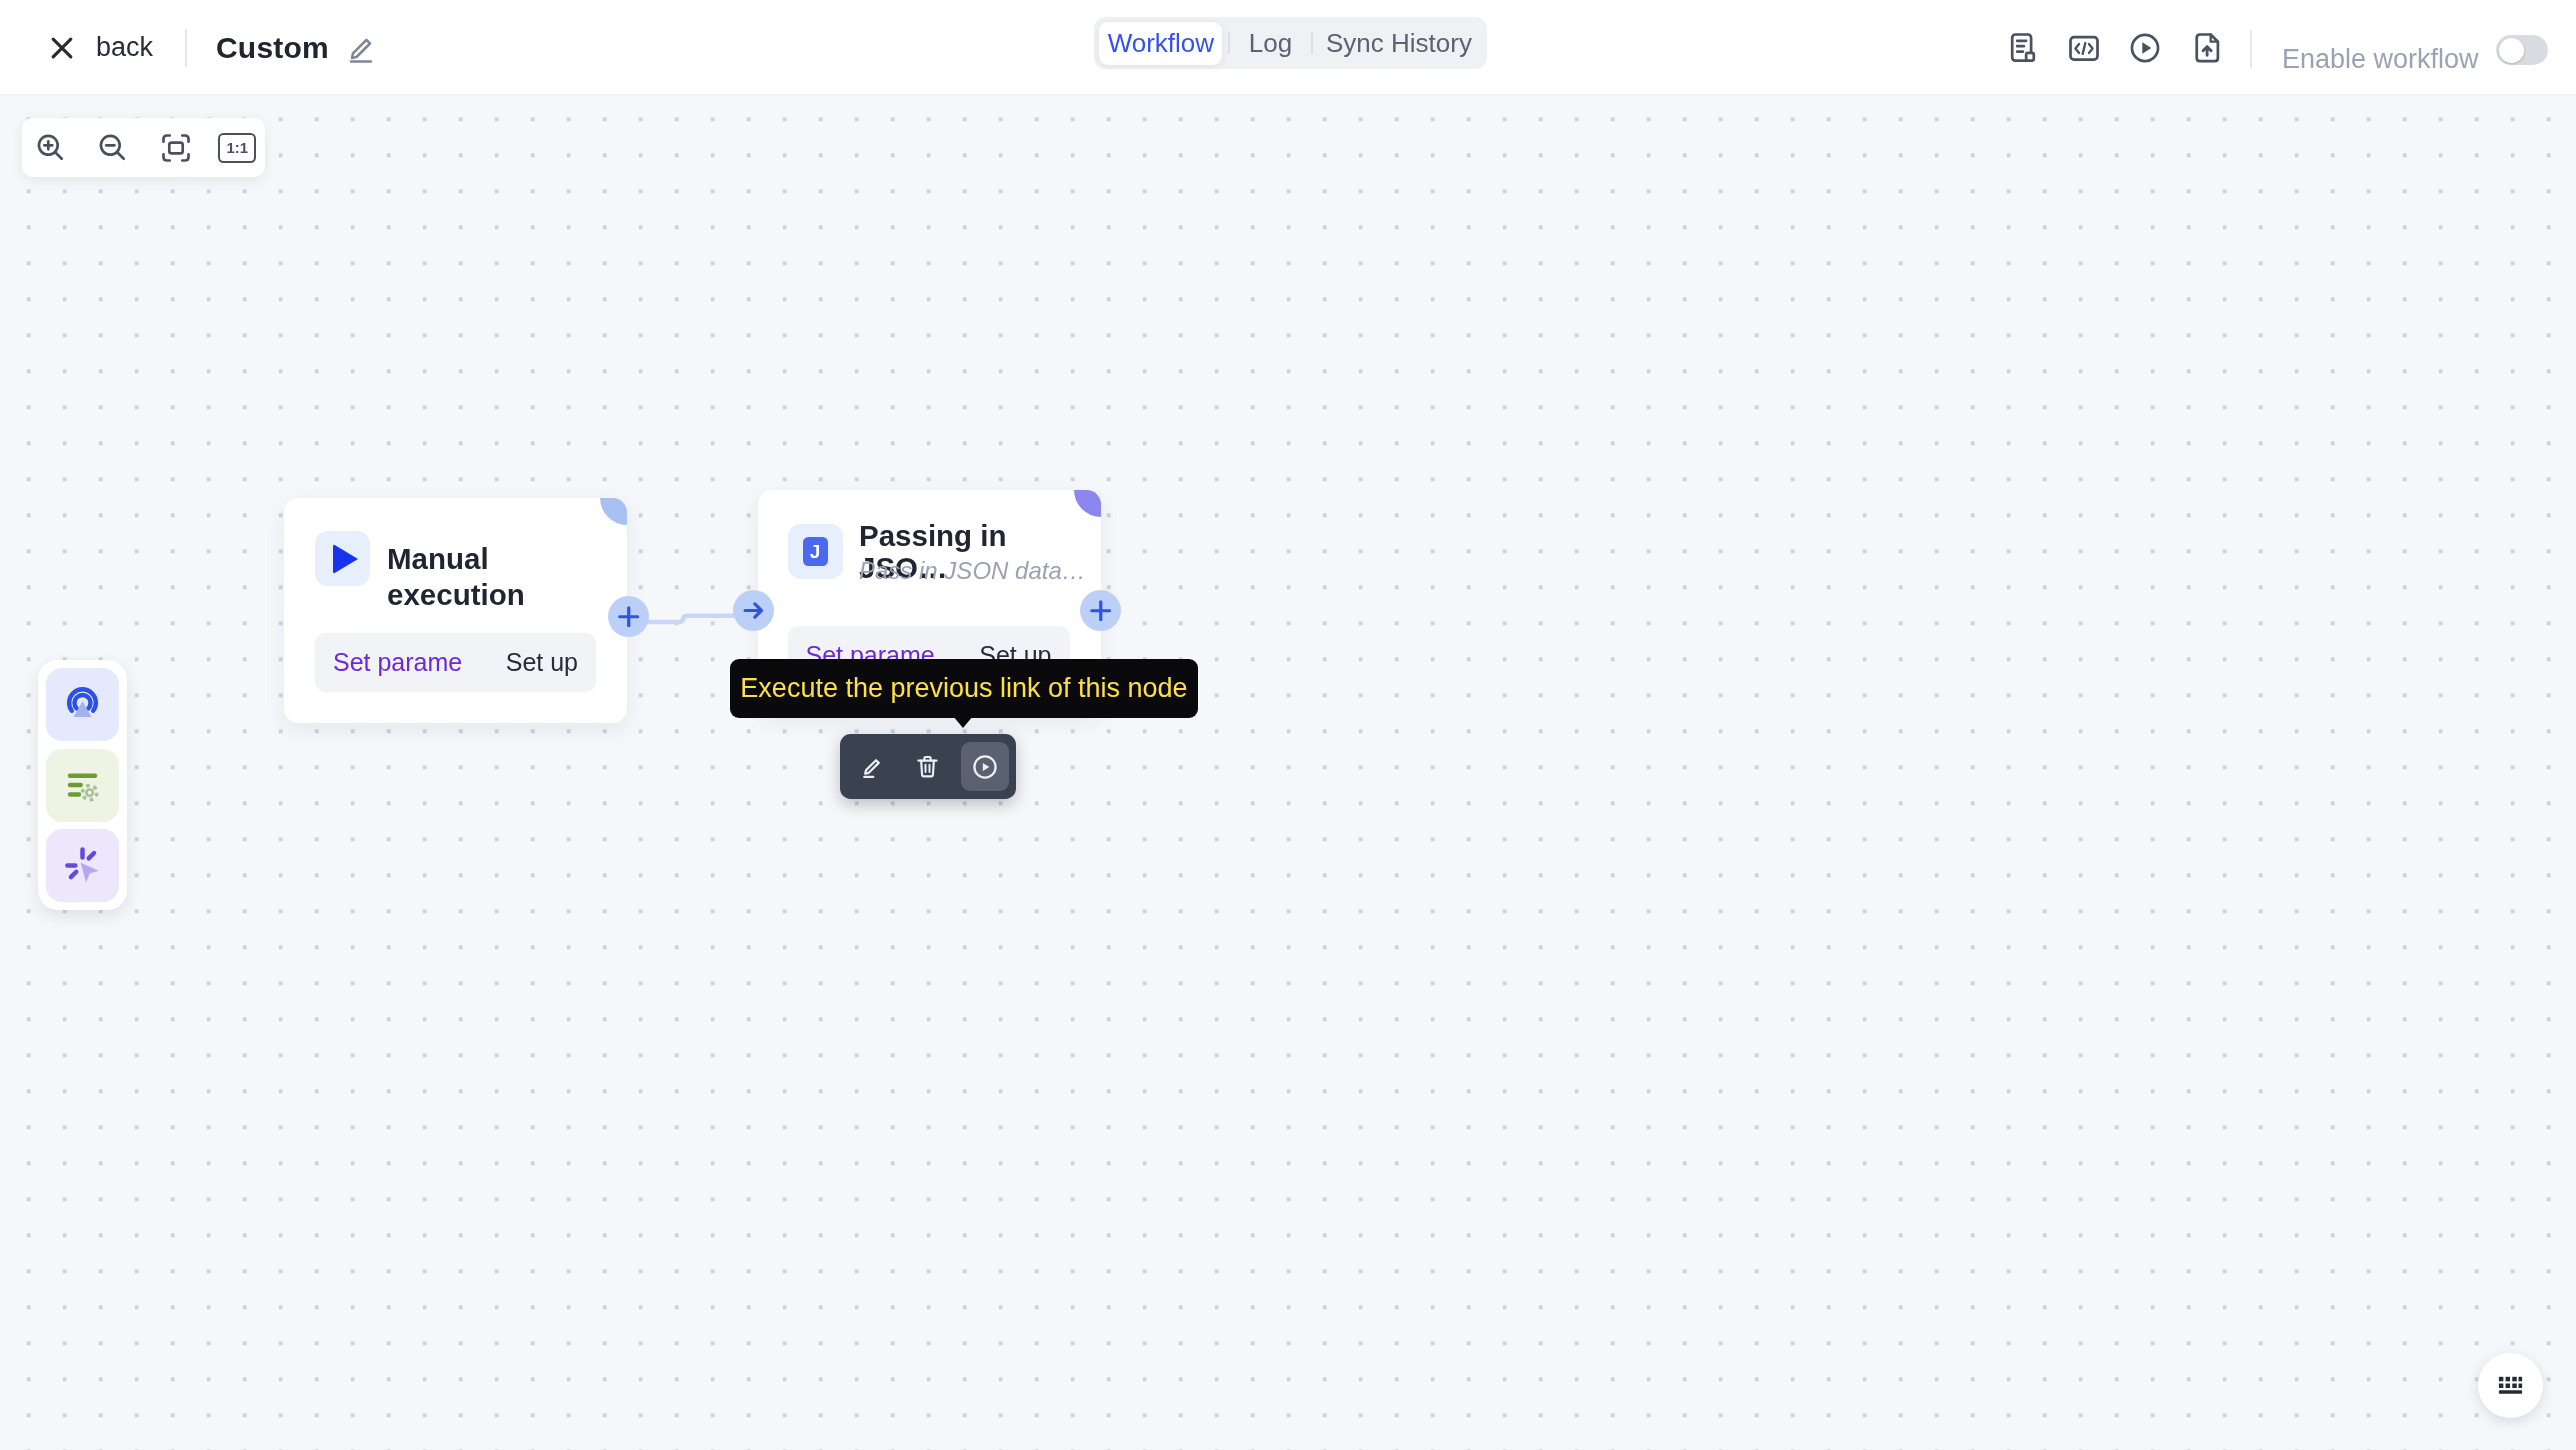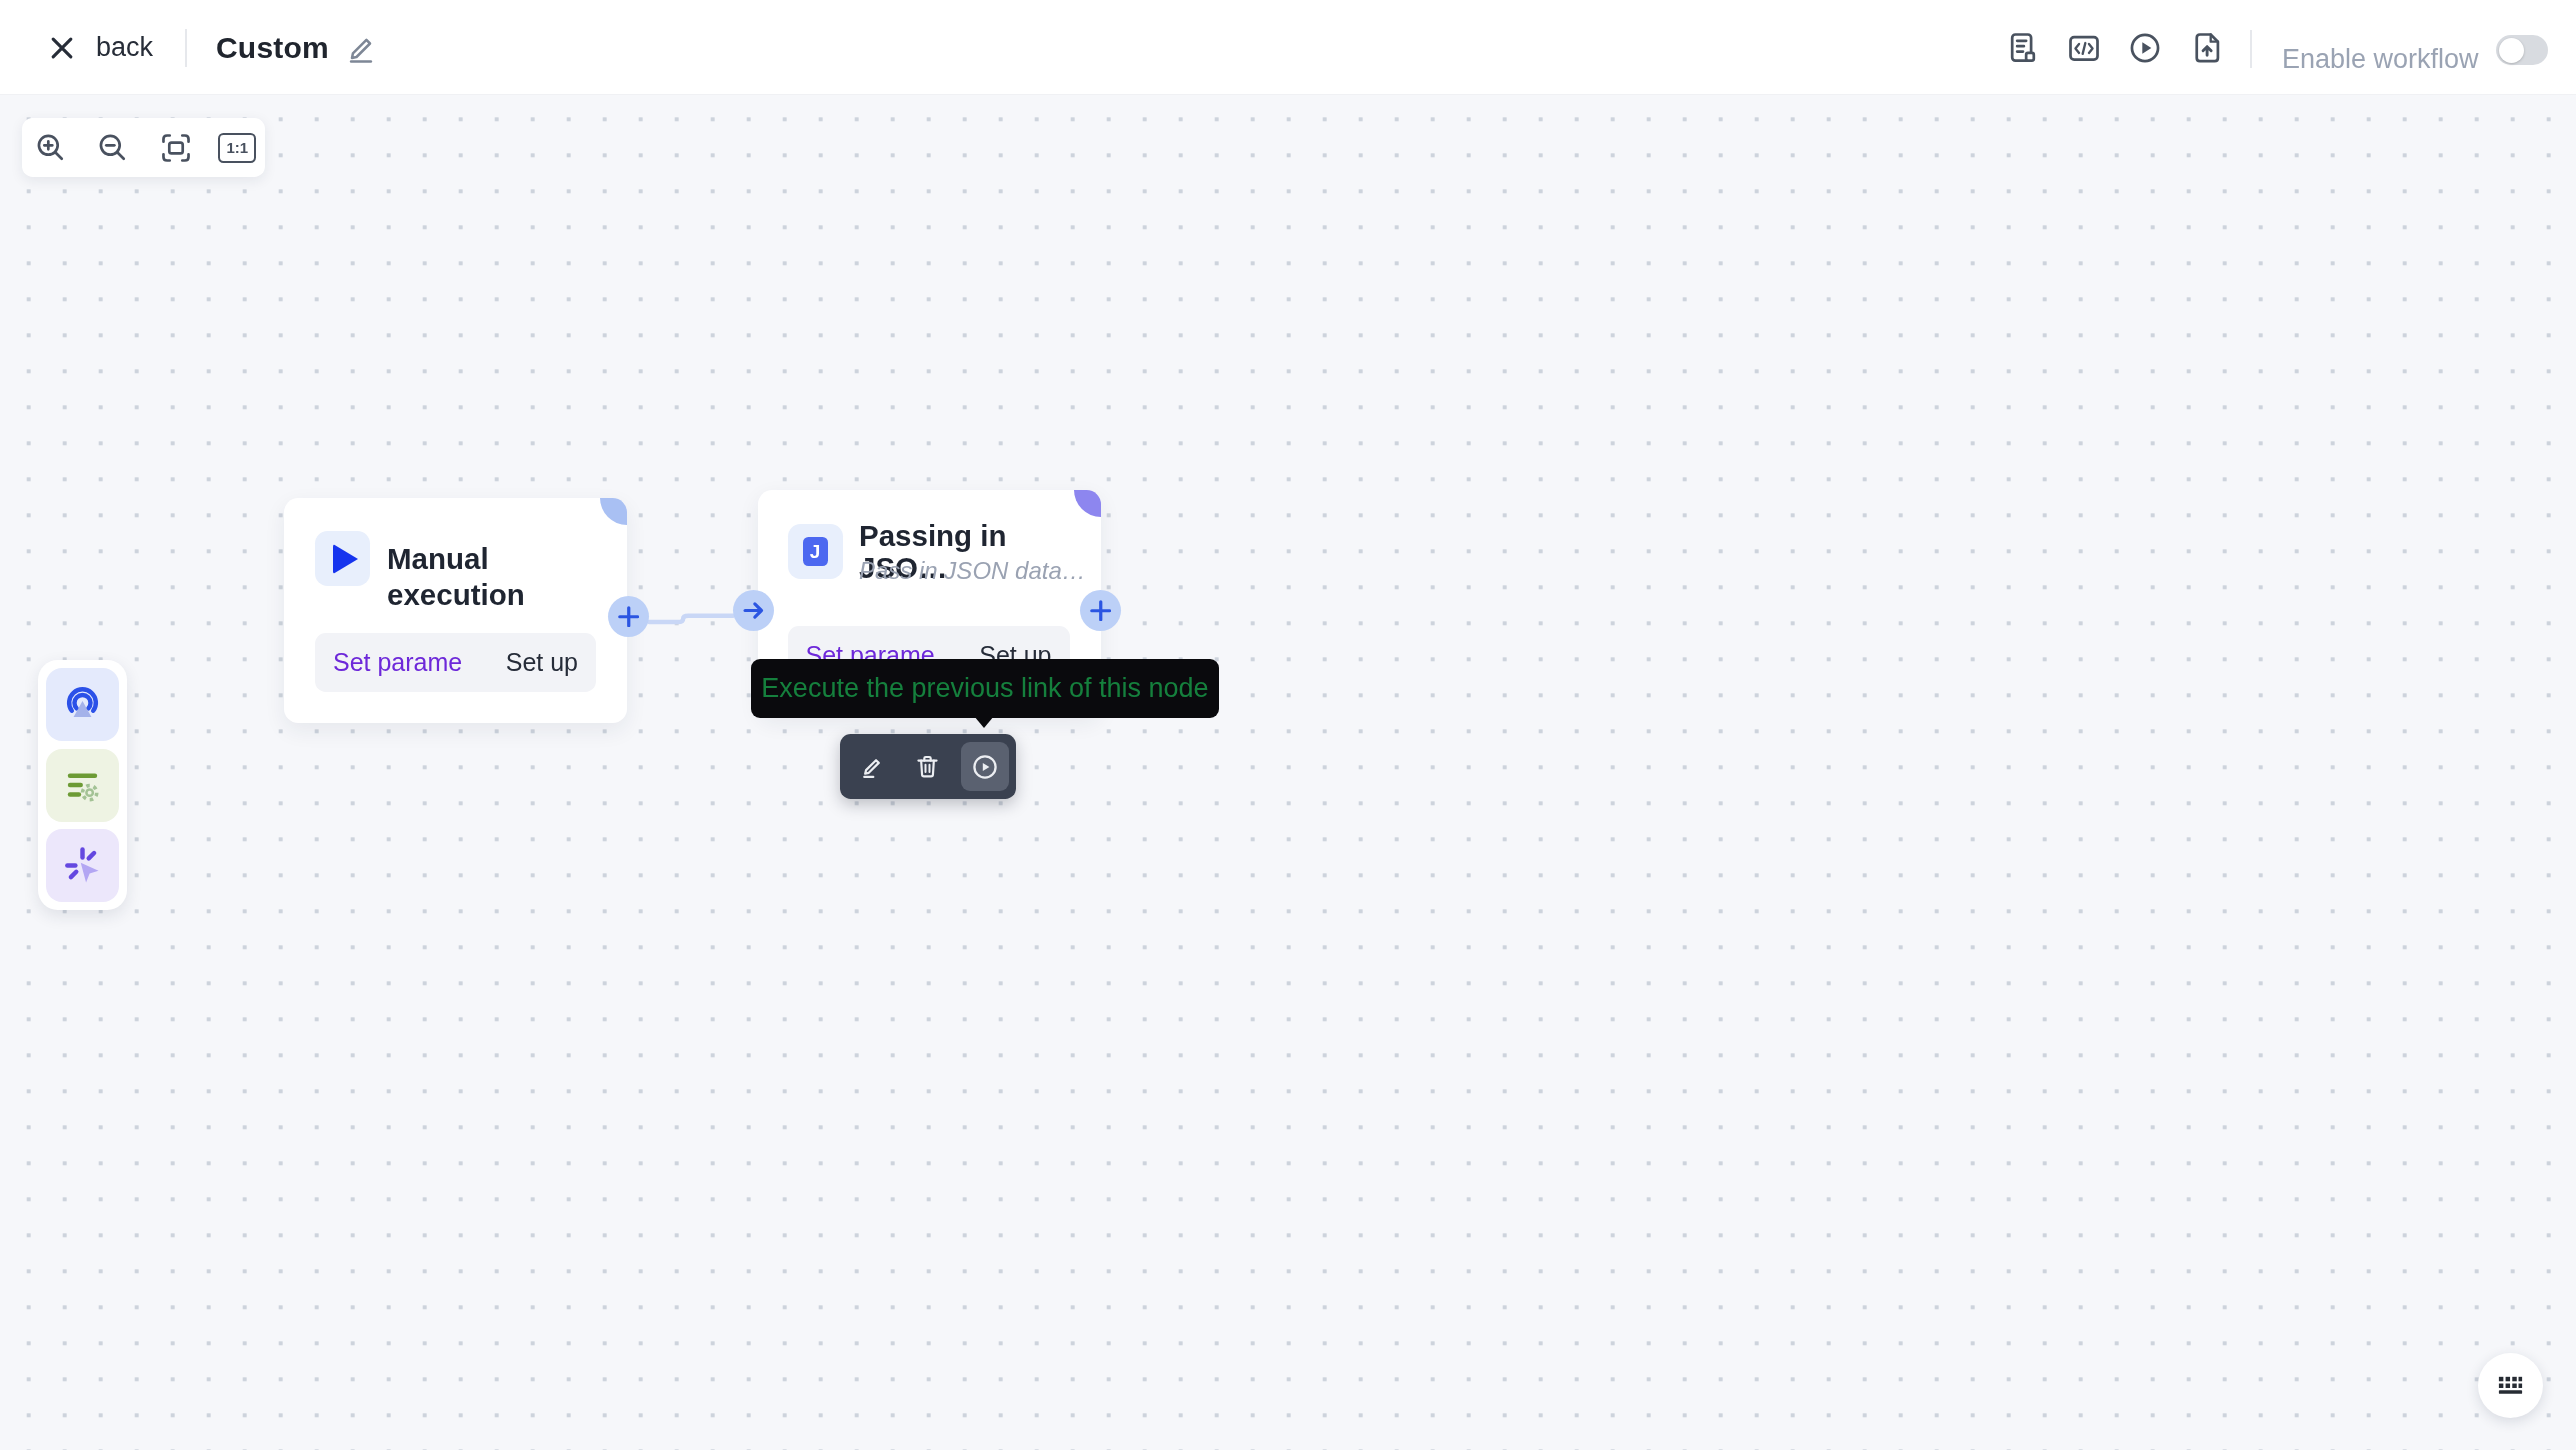--- a/index.html
+++ b/index.html
@@ -79,22 +79,22 @@
   .param-label { font-size:25px; color:#6d28d9; }
   .setup-label { font-size:25px; font-weight:500; color:#262c39; cursor:pointer; }
 
   .conn-svg { position:absolute; left:626px; top:501px; width:116px; height:36px; }
   .port { position:absolute; width:41px; height:41px; border-radius:50%; background:#bcd0f7;
     display:flex; align-items:center; justify-content:center; cursor:pointer; z-index:5; }
   .port-plus1 { left:608px; top:501px; }
   .port-arrow { left:733px; top:495px; }
   .port-plus2 { left:1080px; top:495px; }
 
-  .tooltip { position:absolute; left:751px; top:564px; width:468px; height:59px; background:#0a0a0d;
-    border-radius:9px; color:#15803d; font-size:27px; display:flex; align-items:center;
+  .tooltip { position:absolute; left:730px; top:564px; width:468px; height:59px; background:#0a0a0d;
+    border-radius:9px; color:#fde047; font-size:27px; display:flex; align-items:center;
     justify-content:center; z-index:30; white-space:nowrap; }
   .tooltip-caret { position:absolute; left:223px; top:57px; width:0; height:0;
     border-left:10.7px solid rgba(0,0,0,0); border-right:10.7px solid rgba(0,0,0,0); border-top:12.5px solid #0a0a0d; }
 
   .node-toolbar { position:absolute; left:840px; top:639px; width:176px; height:65px; background:#3a4150;
     border-radius:10.7px; box-shadow:0 5.4px 16px rgba(20,25,40,.25); z-index:25; }
   .ntb-btn { position:absolute; top:8px; width:48px; height:49px; border-radius:9px; display:flex;
     align-items:center; justify-content:center; cursor:pointer; }
   .ntb-edit { left:7.2px; }
   .ntb-delete { left:63px; }
@@ -124,20 +124,27 @@
 
   <div class="wf-title">Custom</div>
 
   <div class="edit-btn">
     <svg width="36" height="36" viewBox="0 0 40 40" fill="none" stroke="#7e8796" stroke-width="2.8" stroke-linecap="round" stroke-linejoin="round">
       <path d="M11 26 L26 11 L30 15 L15 30 L10 31 Z"></path>
       <path d="M9 35 H31"></path>
     </svg>
   </div>
 
+  <div class="tabs-pill">
+    <div class="tab-active">Workflow</div>
+    <div class="tab-div" style="left:134px"></div>
+    <div class="tab-plain tab-log">Log</div>
+    <div class="tab-div" style="left:217px"></div>
+    <div class="tab-plain tab-sync">Sync History</div>
+  </div>
 
   <div class="hicon" style="left:2005px">
     <svg width="36" height="36" viewBox="0 0 40 40" fill="none" stroke="#49525f" stroke-width="3" stroke-linecap="round" stroke-linejoin="round">
       <rect x="8" y="5" width="21" height="29" rx="3.5"></rect>
       <path d="M13.5 12 H23.5 M13.5 18 H21 M13.5 24 H20"></path>
       <rect x="23.5" y="25.5" width="8.5" height="8.5" rx="2" fill="#ffffff"></rect>
     </svg>
   </div>
   <div class="hicon" style="left:2066px">
     <svg width="36" height="36" viewBox="0 0 40 40" fill="none" stroke="#49525f" stroke-width="3" stroke-linecap="round" stroke-linejoin="round">

